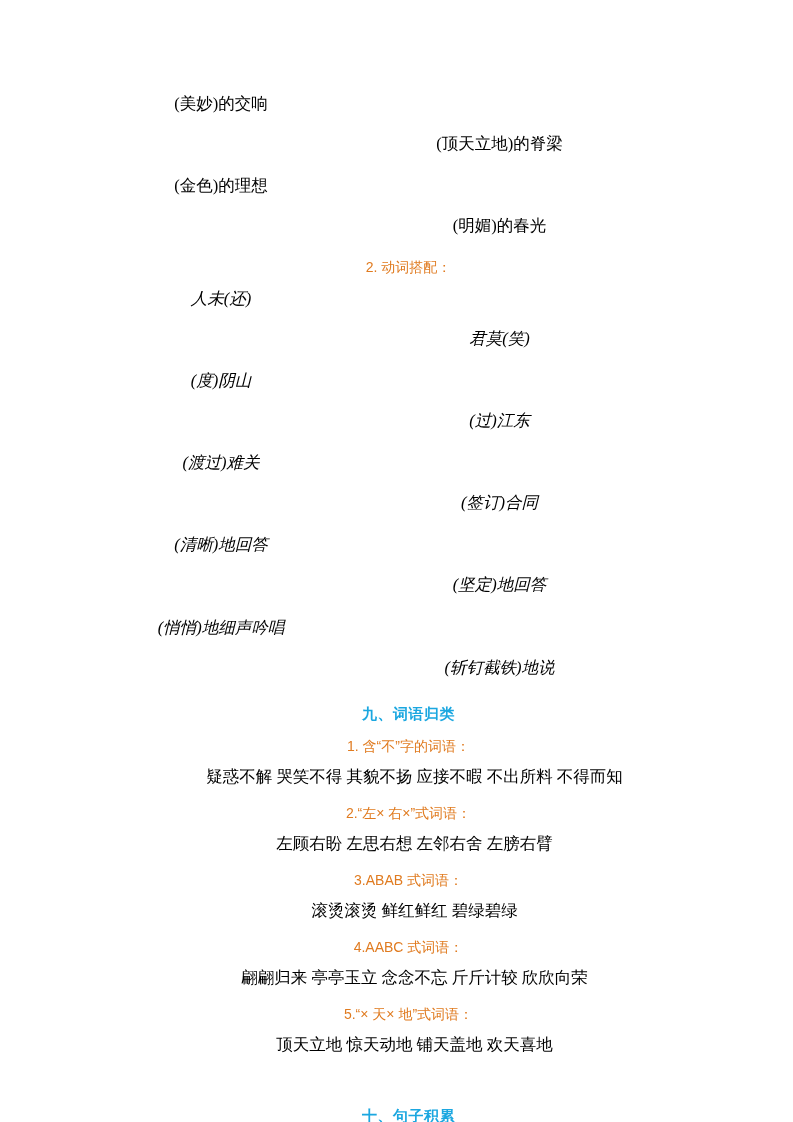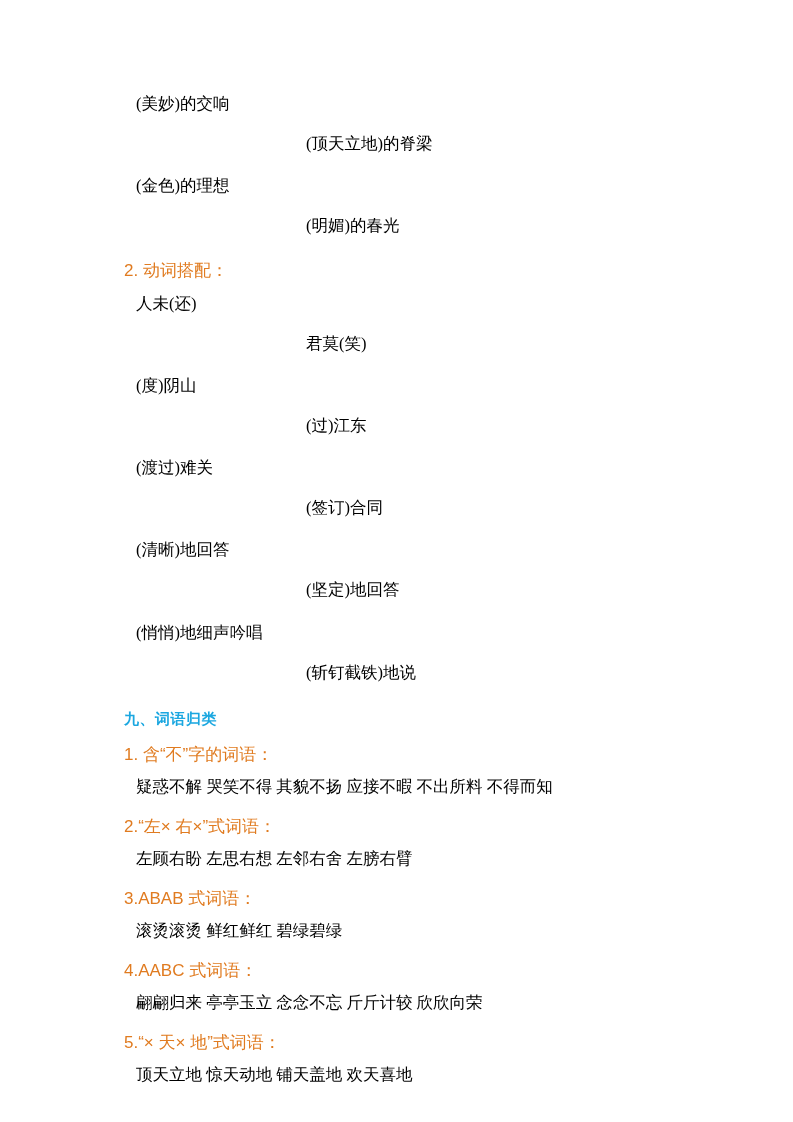--- a/index.html
+++ b/index.html
@@ -14,51 +14,53 @@
     color: #000000;
     position: relative;
     overflow: hidden;
   }
   .page {
     position: relative;
     width: 793px;
     height: 1122px;
     box-sizing: border-box;
     padding: 92px 100px 10px 100px;
+    text-align: center;
   }
   .line-pair {
     display: flex;
     margin-bottom: 19px;
   }
   .col-a {
     width: 170px;
     flex: 0 0 170px;
   }
   .col-b {
     flex: 1 1 auto;
     margin-top: 40px;
   }
   .indent1 {
     padding-left: 36px;
   }
   .indent2 {
     padding-left: 36px;
+    font-style: italic;
   }
   .sect-heading {
     color: #1ba7e0;
     font-family: Liberation Mono, monospace;
     font-weight: bold;
     font-size: 15px;
     margin: 26px 0 14px 24px;
     letter-spacing: 0.5px;
   }
   .sub-heading {
     color: #e07b20;
     font-family: "Liberation Sans", sans-serif;
-    font-size: 17px;
+    font-size: 14px;
     margin: 0 0 10px 24px;
   }
   .sub-heading.num {
     margin-left: 24px;
   }
   .entry {
     font-size: 16.5px;
     line-height: 1.4;
   }
   .block-items {

